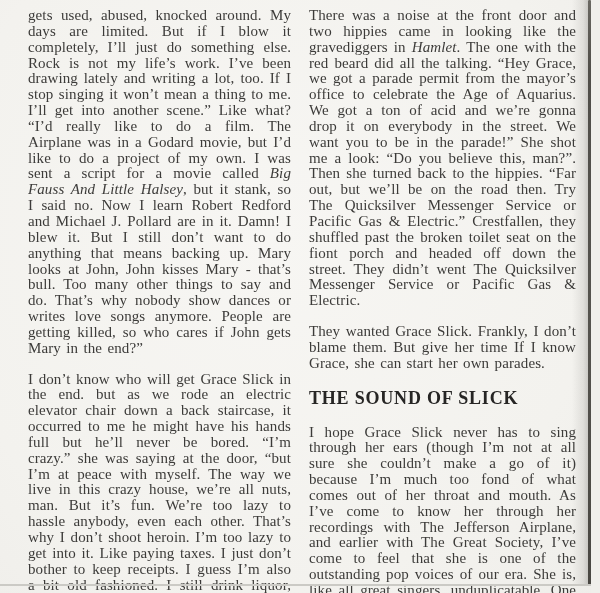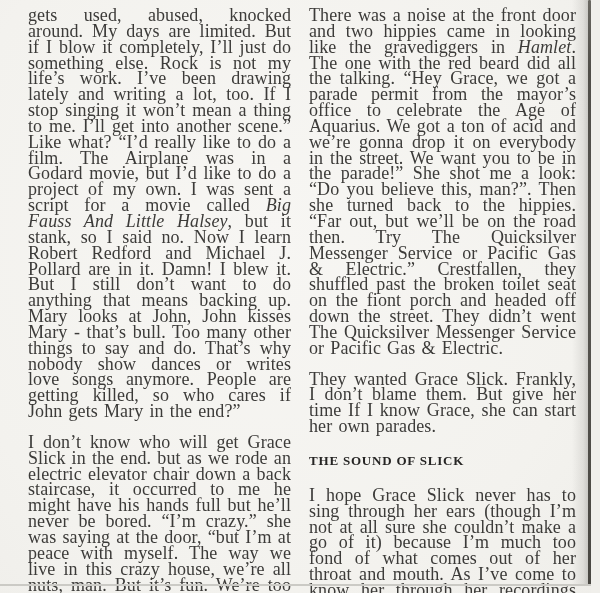--- a/index.html
+++ b/index.html
@@ -24,31 +24,31 @@
     display: flex;
     gap: 18px;
   }
   .col {
     display: block;
   }
   .col-left  { width: 263px; }
   .col-right { width: 267px; }
   p.body-text {
     margin: 0 0 15px 0;
-    font-size: 18px;
+    font-size: 15px;
     line-height: 15.85px;
     text-align: justify;
     letter-spacing: 0.1px;
     word-spacing: 1.5px;
   }
   p.body-text em {
   }
   h2.section-heading {
     margin: 17px 0 18px 0;
-    font-size: 13px;
+    font-size: 18px;
     line-height: 18px;
     font-weight: bold;
     letter-spacing: 0.8px;
     color: #262524;
     text-align: left;
   }
   
   .page-edge-shadow {
     position: absolute;
     top: 0;

